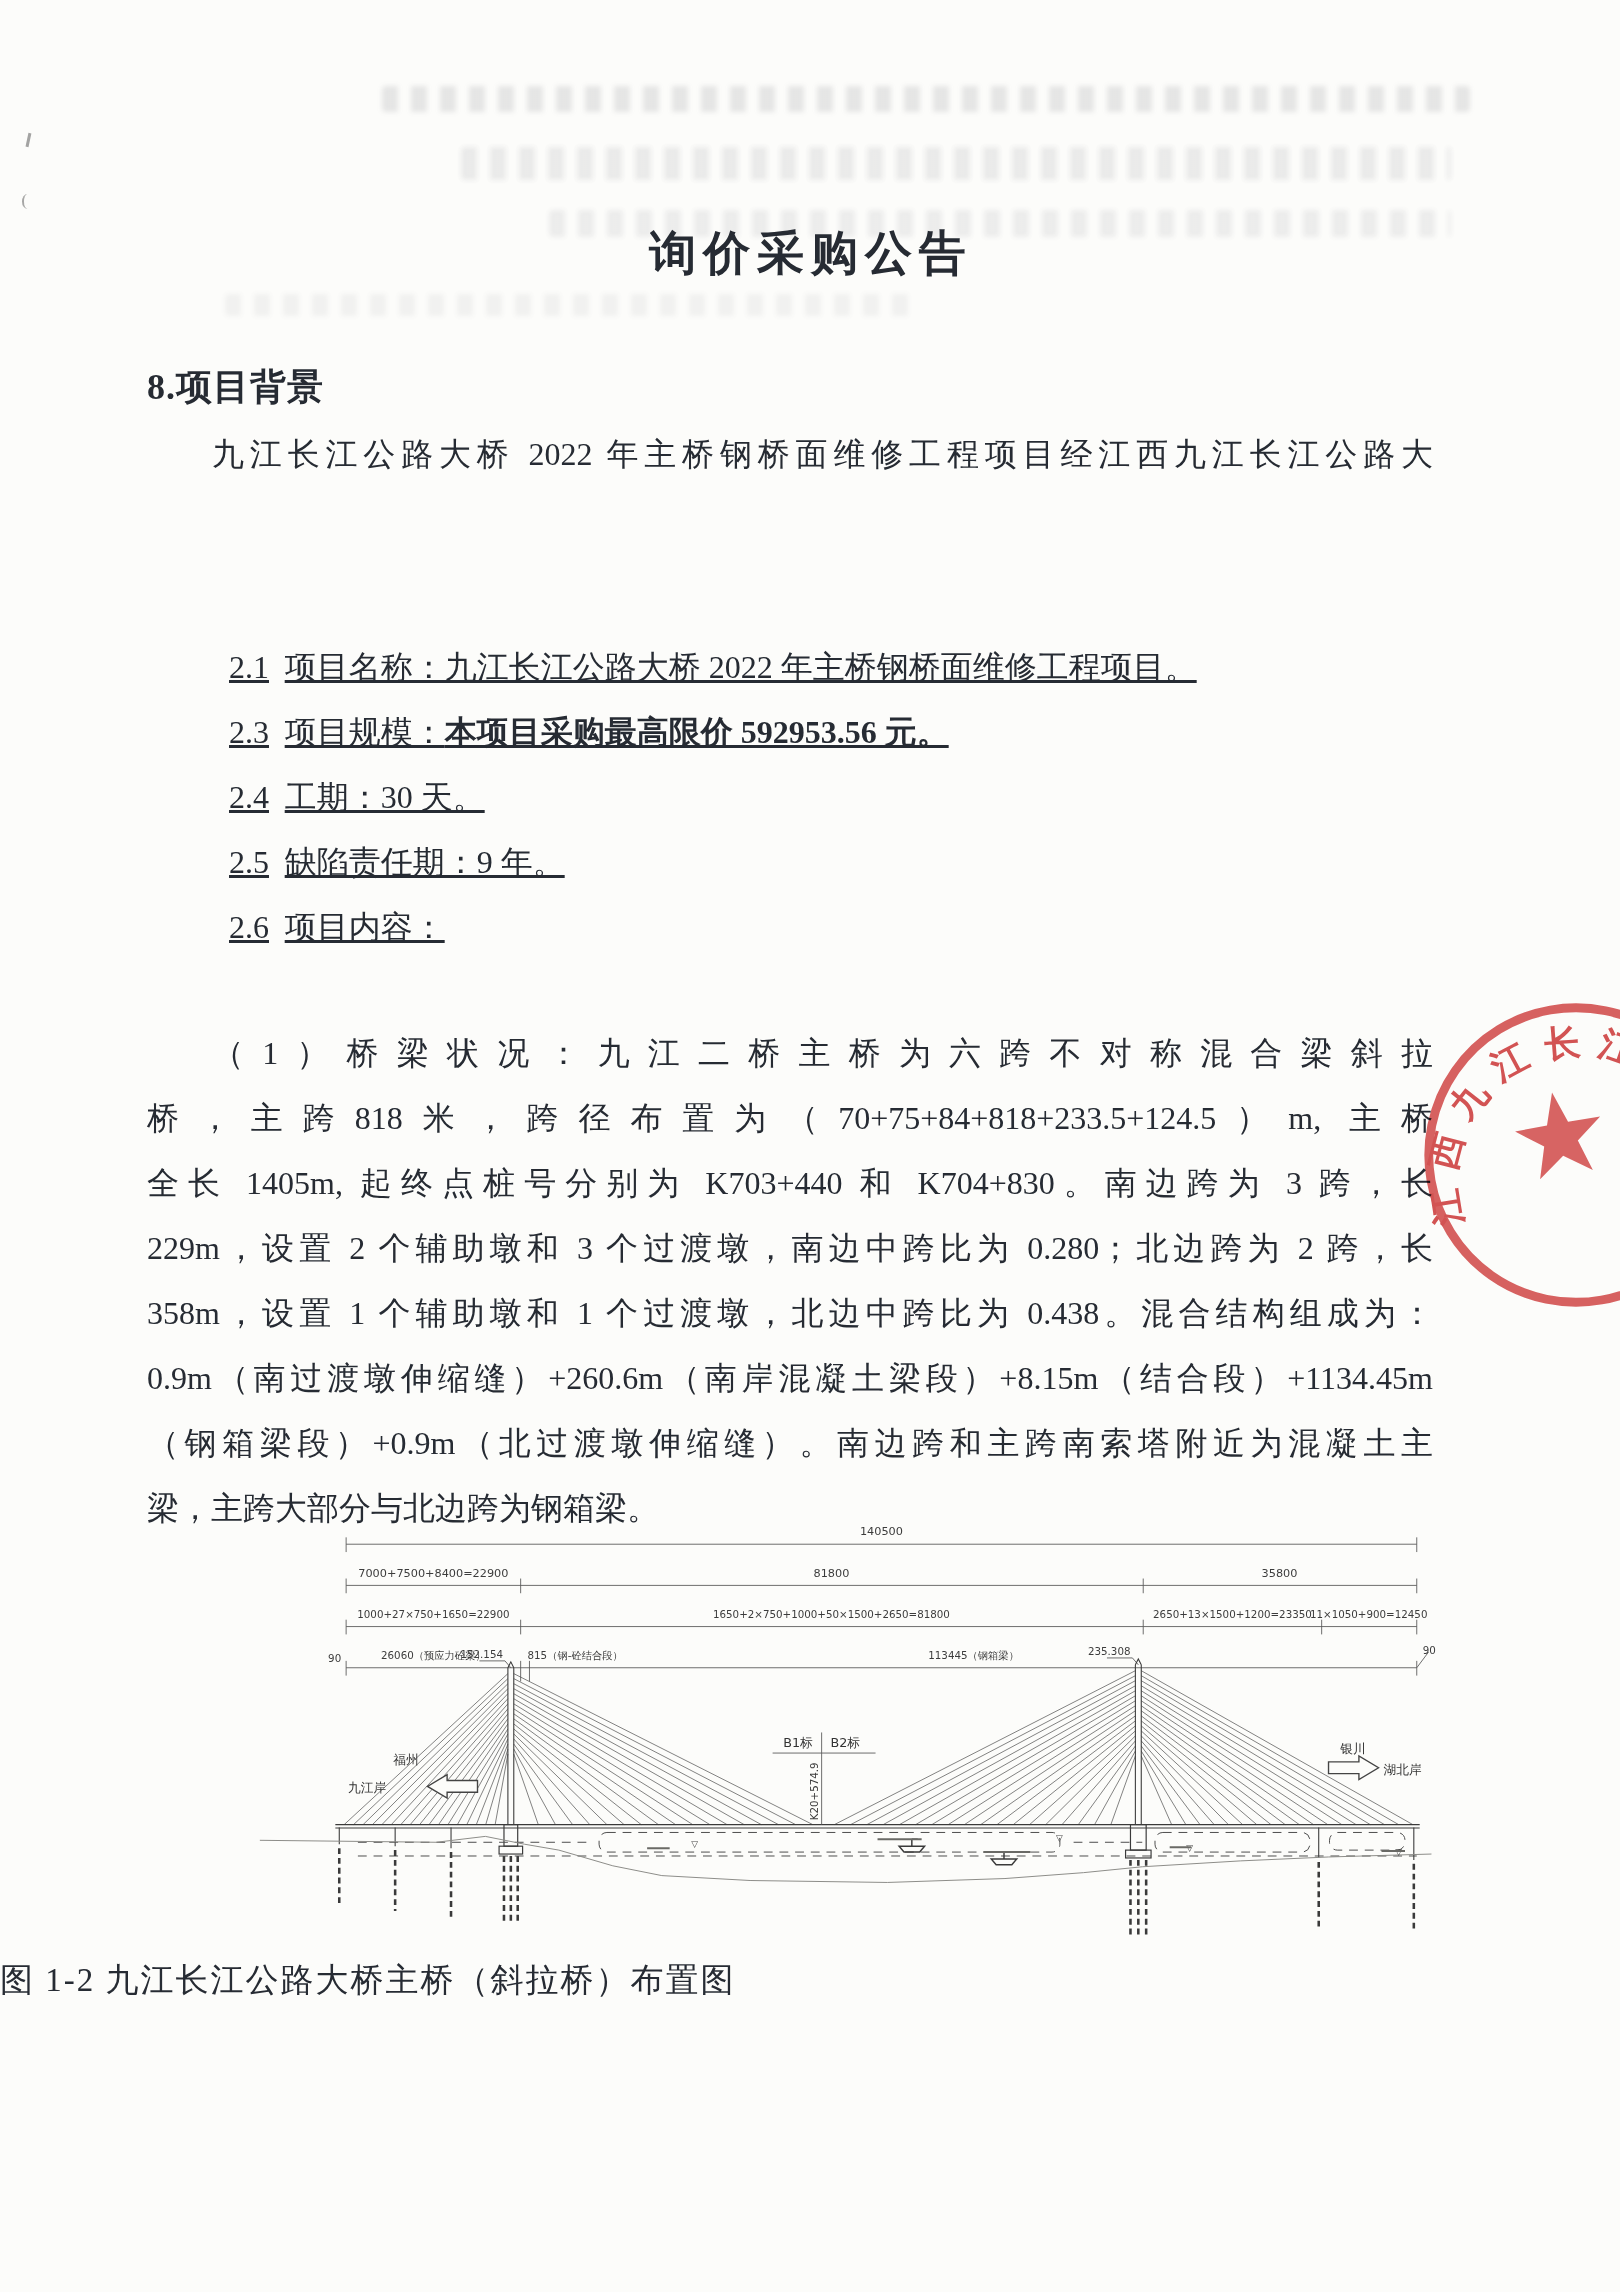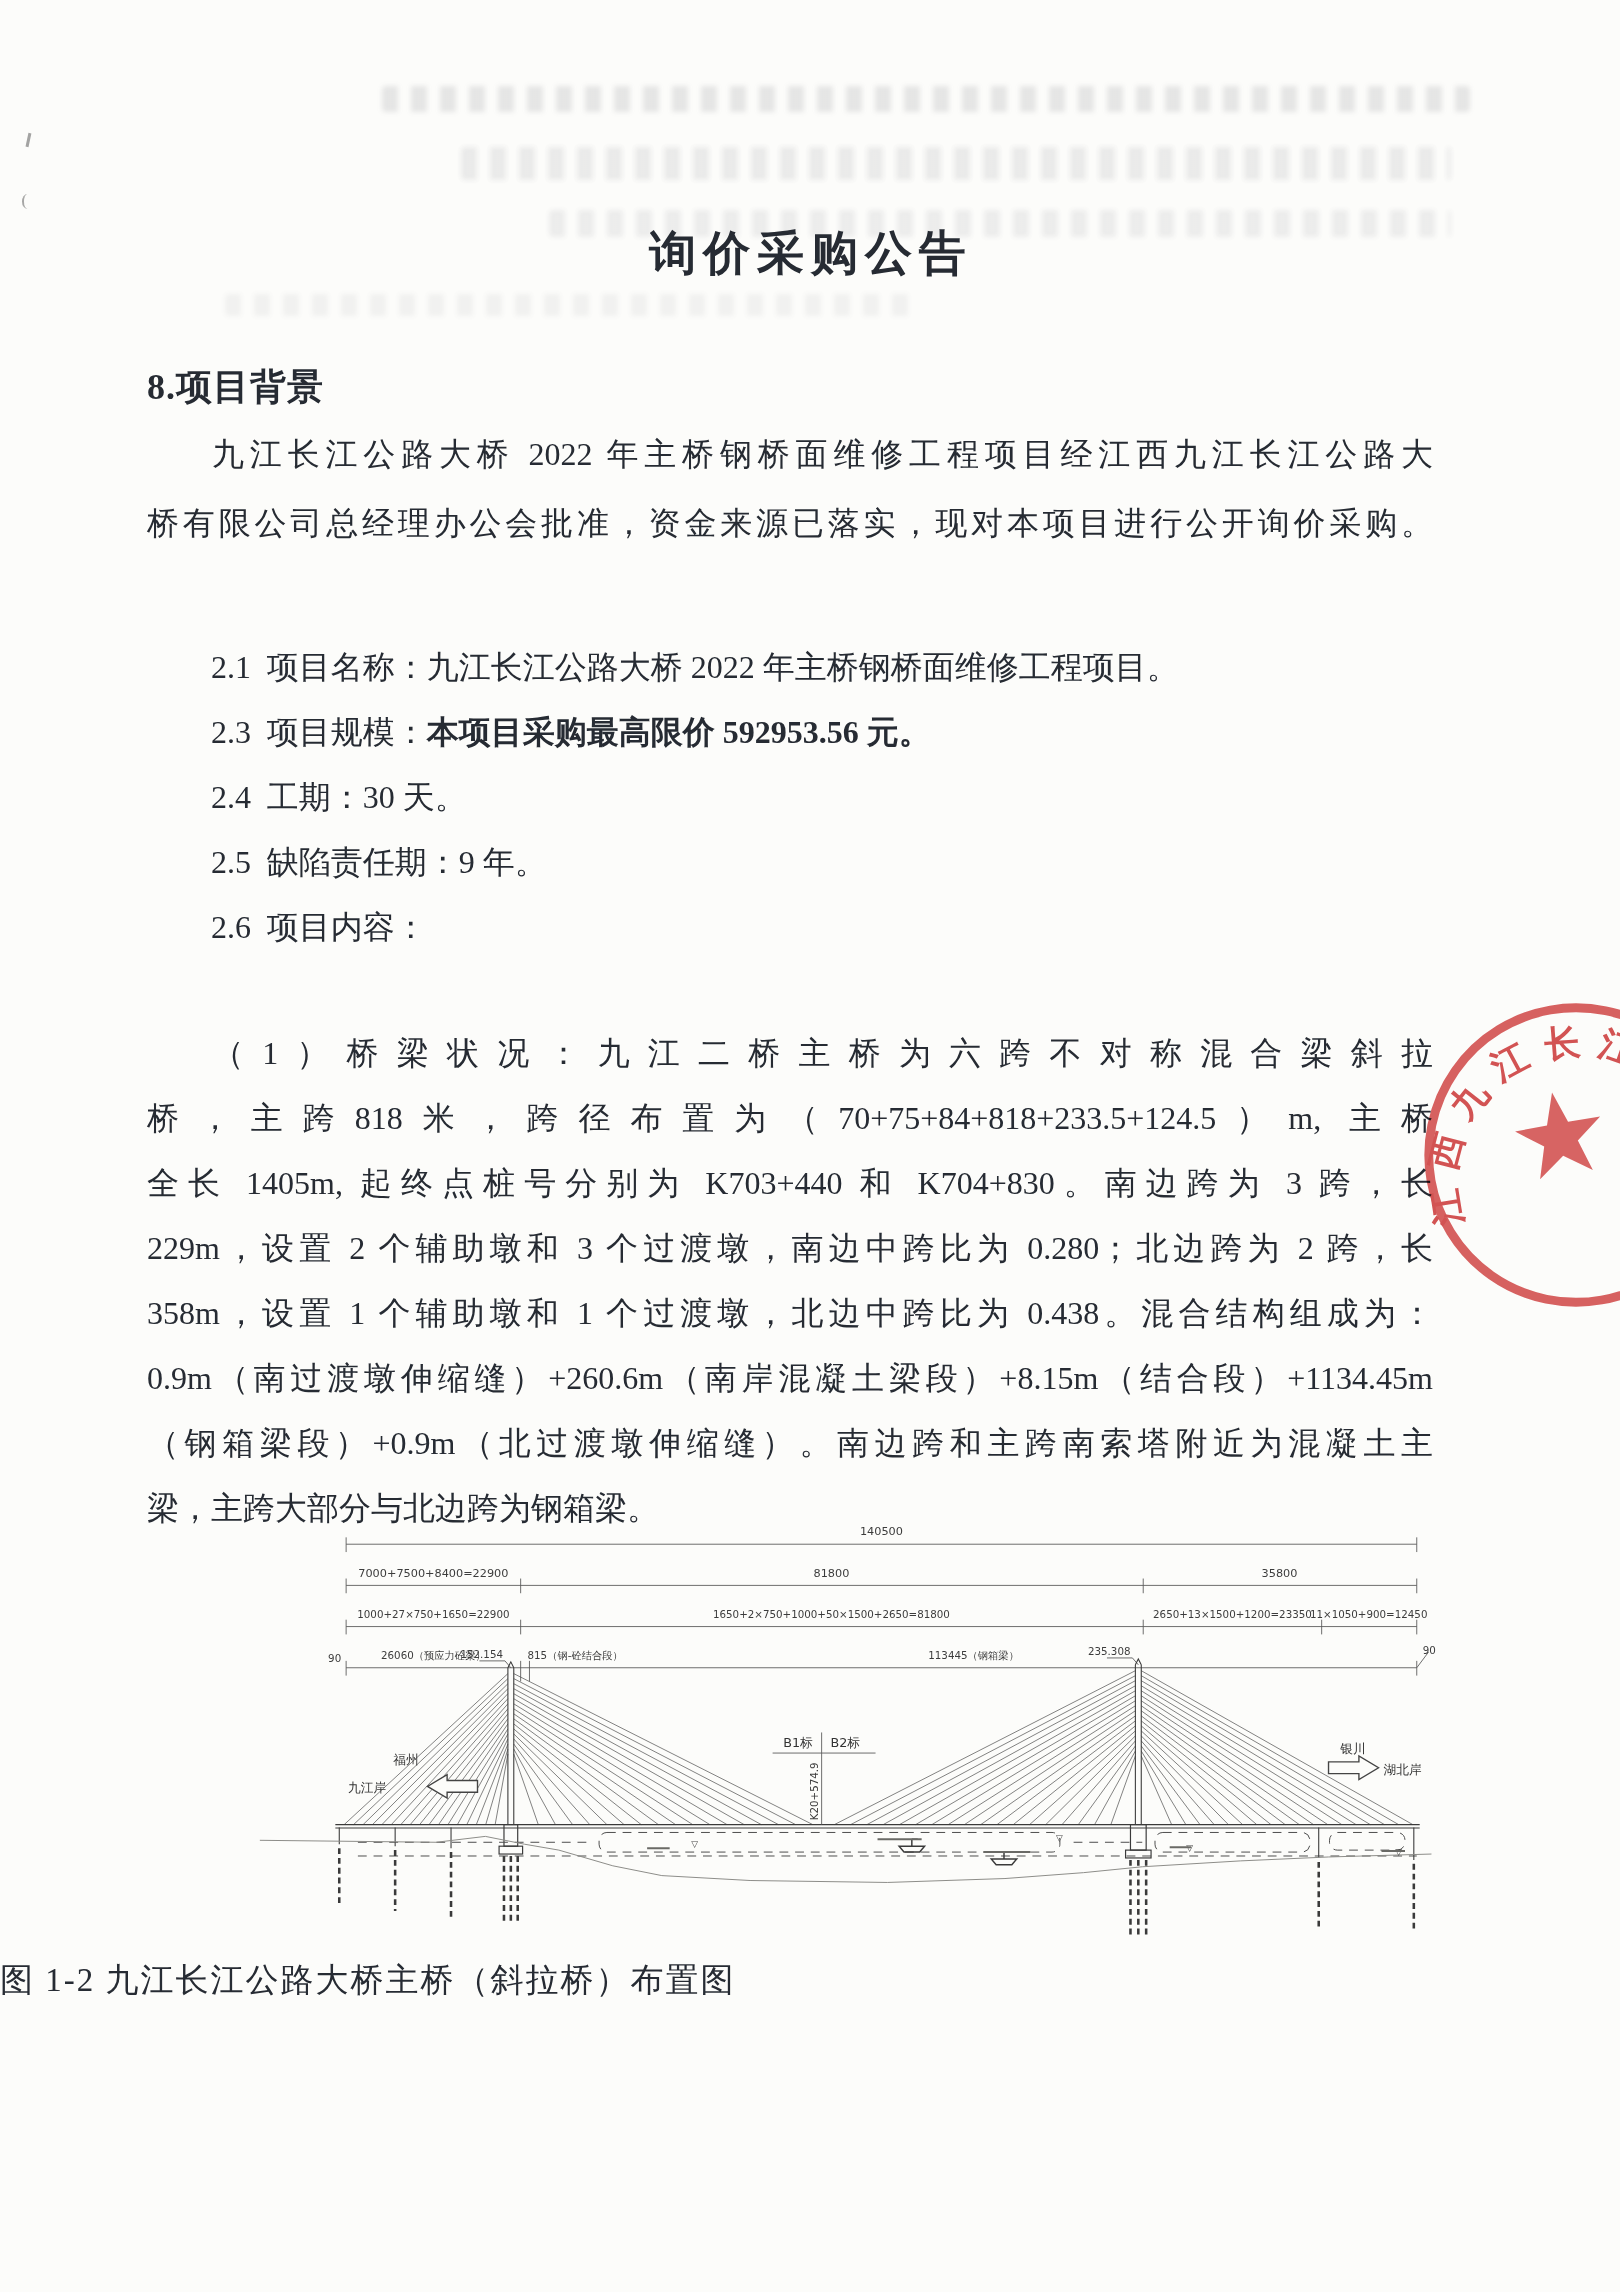--- a/index.html
+++ b/index.html
@@ -32,21 +32,21 @@
   }
   .para{position:absolute;left:147px;width:1286px;font-size:32px;}
   .line{
     height:69px;line-height:69px;
     text-align:justify;text-align-last:justify;
     text-justify:inter-character;
     white-space:normal;
   }
   .line--last{text-align-last:left;}
   .line--indent{padding-left:65px;}
-  .items{position:absolute;left:146px;width:1286px;font-size:32px;}
+  .items{position:absolute;left:164px;width:1286px;font-size:32px;text-decoration:underline;}
   .item{height:65px;line-height:65px;padding-left:65px;}
   .item .num{margin-right:15.7px;}
   .item b{font-weight:700;}
   .para2 .line{height:65px;line-height:65px;}
   .fig-caption{
     position:absolute;top:1958px;left:0;width:100%;
     text-align:left;font-size:33px;letter-spacing:2px;
   }
   
   .figure{position:absolute;top:1505px;left:201px;width:1255px;height:451px;}
@@ -81,21 +81,20 @@
   <div class="ghost" style="top:210px;left:549px;width:902px;height:27.4px;opacity:.7;"></div>
   <div class="ghost" style="top:294px;left:225px;width:686px;height:21.6px;opacity:.5;"></div>
   <div class="edge-mark" style="top:133px;left:26.5px;width:2.9px;height:13.7px;transform:rotate(12deg);"></div>
   <div class="edge-curl" style="top:194px;left:21.6px;"></div>
 
   <div class="doc-title">询价采购公告</div>
 
   <div class="h-sec" style="top:363px;">8.项目背景</div>
   <div class="para" style="top:420px;">
     <div class="line line--indent">九江长江公路大桥 2022 年主桥钢桥面维修工程项目经江西九江长江公路大</div>
-    <div class="line">桥有限公司总经理办公会批准，资金来源已落实，现对本项目进行公开询价采购。</div>
   </div>
 
   <div class="items" style="top:635px;">
     <div class="item"><span class="num">2.1</span><span>项目名称：九江长江公路大桥 2022 年主桥钢桥面维修工程项目。</span></div>
     <div class="item"><span class="num">2.3</span><span>项目规模：</span><b>本项目采购最高限价 592953.56 元。</b></div>
     <div class="item"><span class="num">2.4</span><span>工期：30 天。</span></div>
     <div class="item"><span class="num">2.5</span><span>缺陷责任期：9 年。</span></div>
     <div class="item"><span class="num">2.6</span><span>项目内容：</span></div>
   </div>
 

